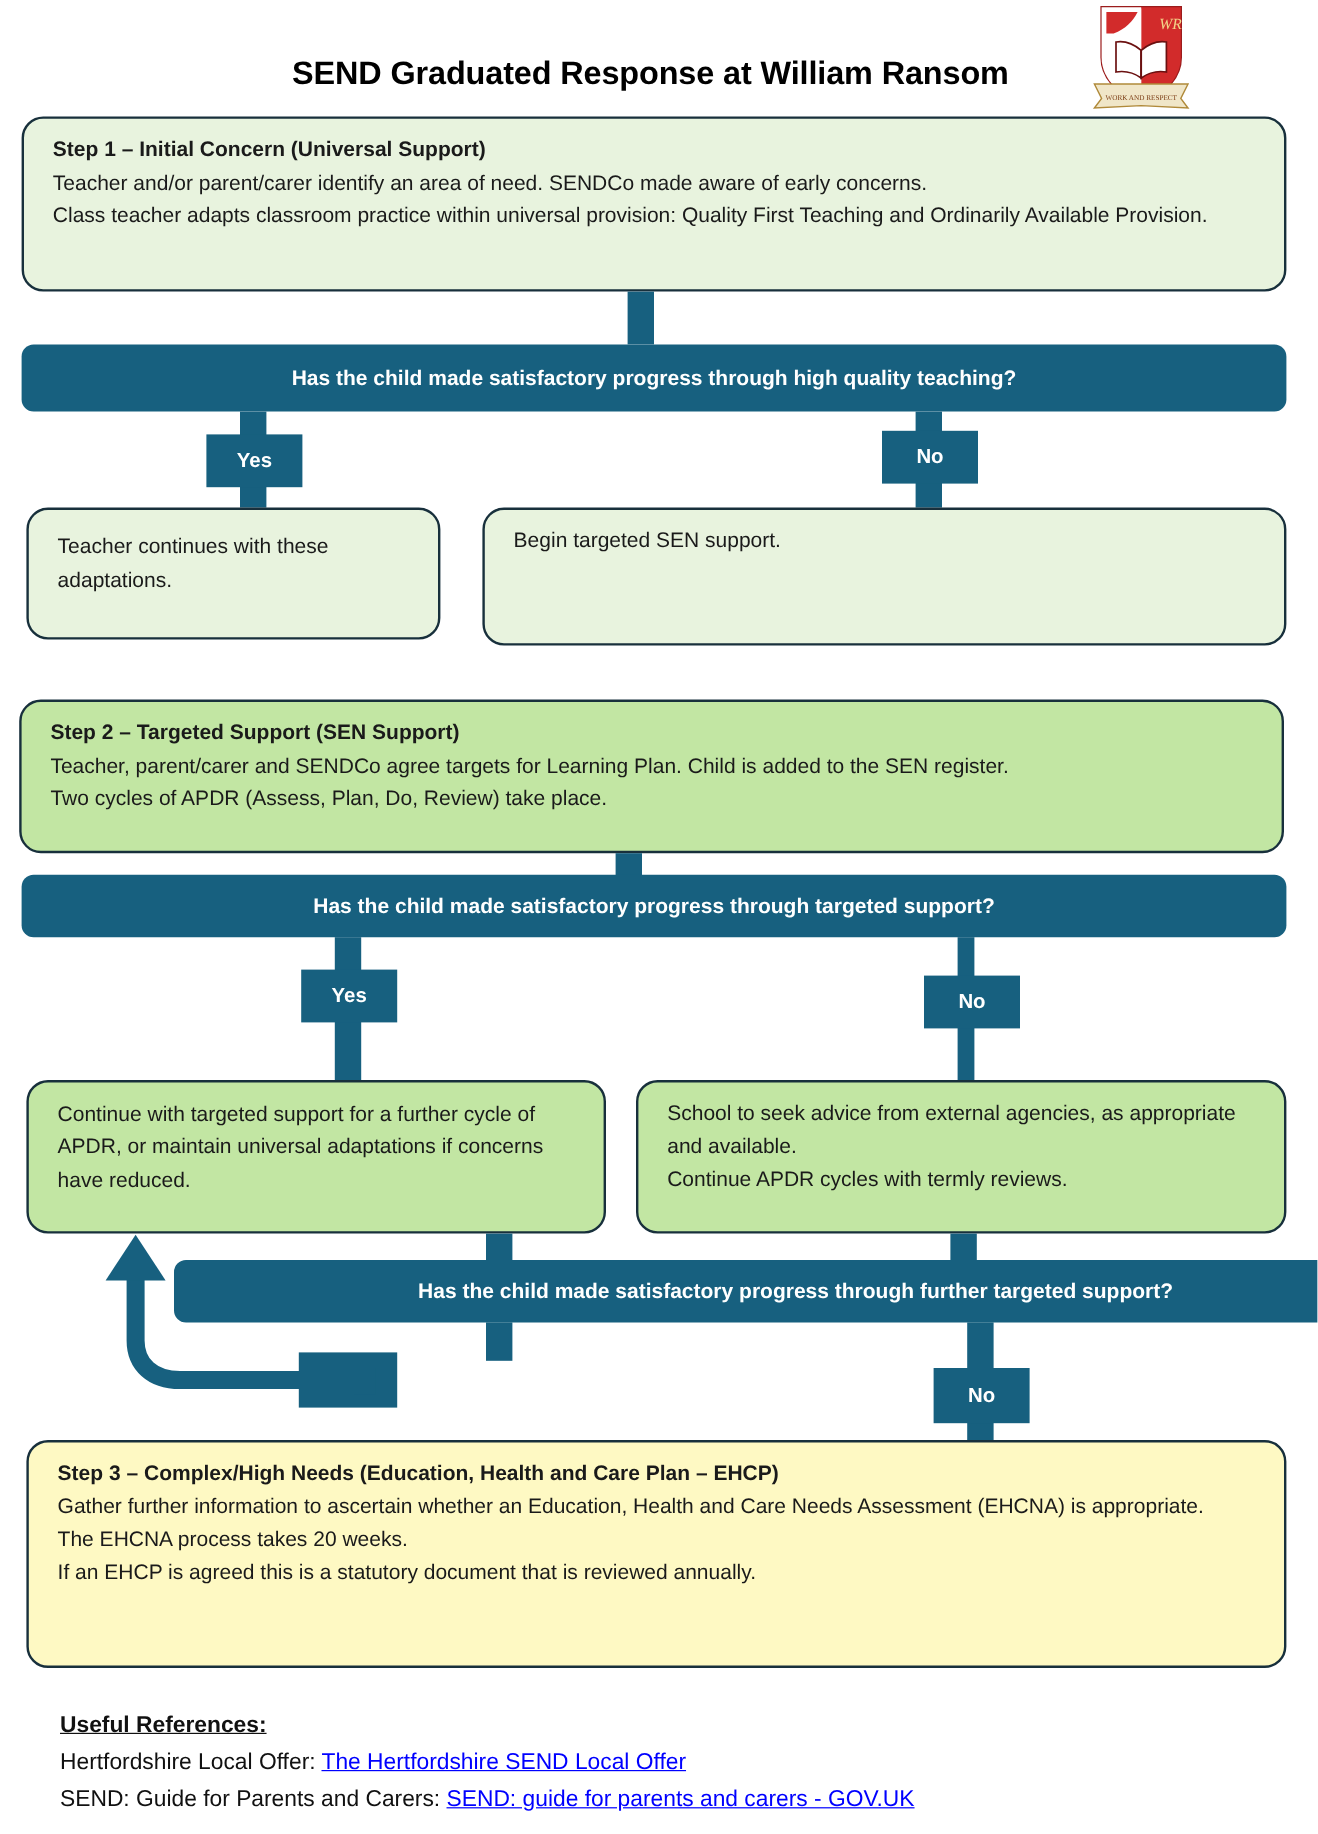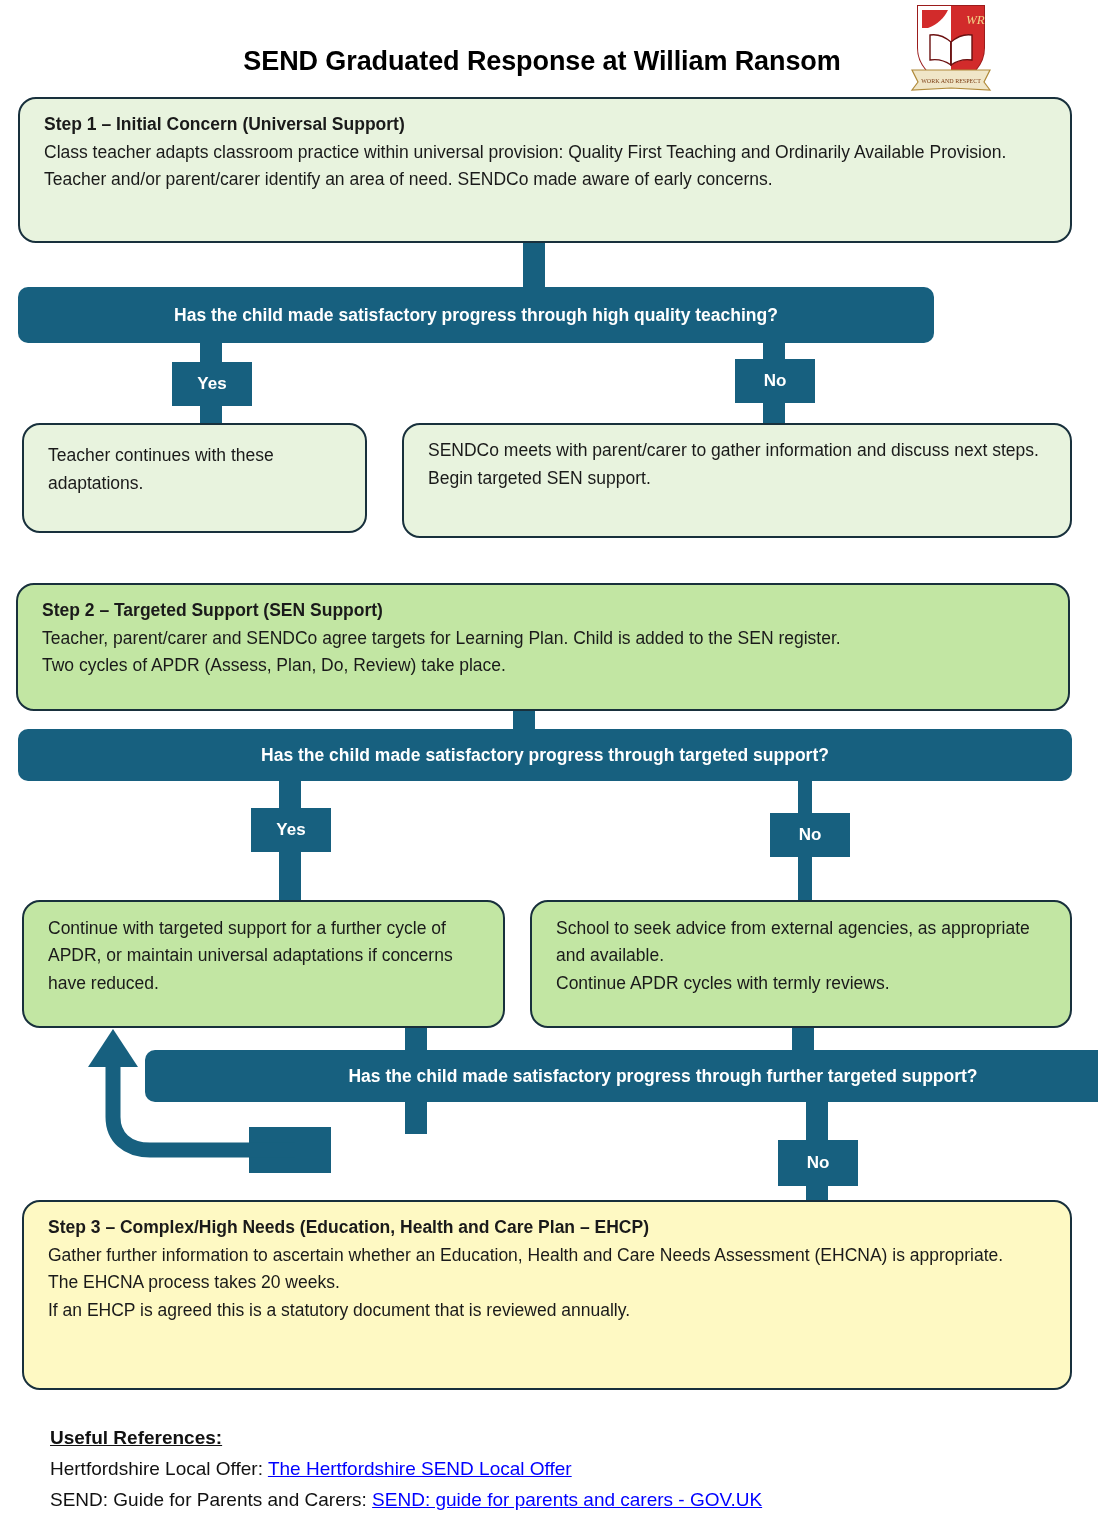--- a/index.html
+++ b/index.html
@@ -136,46 +136,45 @@
         <line x1="43" y1="40" x2="43" y2="63" stroke="#6b1010" stroke-width="1.4"></line>
         <text x="58" y="22" font-family="'Liberation Serif', serif" font-size="13" font-style="italic" fill="#f2d388">WR</text>
         <path d="M4 68 L82 68 L76 80 L82 88 L43 86 L4 88 L10 80 Z" fill="#f0e6c8" stroke="#b08a3a" stroke-width="1.2"></path>
         <text x="43" y="81" text-anchor="middle" font-family="'Liberation Serif', serif" font-size="6" fill="#7a3b12">WORK AND RESPECT</text>
       </svg>
     </div>
   </div>
 
   <div class="box green-pale" style="left:18px; top:97px; width:1054px; height:146px;">
     <span class="b-title">Step 1 – Initial Concern (Universal Support)</span>
+    <span class="b-line">Teacher and/or parent/carer identify an area of need. SENDCo made aware of early concerns.</span>
     <span class="b-line">Class teacher adapts classroom practice within universal provision: Quality First Teaching and Ordinarily Available Provision.</span>
-    <span class="b-line">Teacher and/or parent/carer identify an area of need. SENDCo made aware of early concerns.</span>
   </div>
 
   <div class="vline" style="left:523px; top:243px; width:22px; height:44px;"></div>
 
-  <div class="decision" style="left:18px; top:287px; width:916px; height:56px;">
+  <div class="decision" style="left:18px; top:287px; width:1054px; height:56px;">
     <span>Has the child made satisfactory progress through high quality teaching?</span>
   </div>
 
   <div class="vline" style="left:200px; top:343px; width:22px; height:80px;"></div>
   <div class="label-box" style="left:172px; top:362px; width:80px; height:44px;">
     <span>Yes</span>
   </div>
 
   <div class="vline" style="left:763px; top:343px; width:22px; height:80px;"></div>
   <div class="label-box" style="left:735px; top:359px; width:80px; height:44px;">
     <span>No</span>
   </div>
 
   <div class="box green-pale" style="left:22px; top:423px; width:345px; height:110px; display:flex; flex-direction:column; justify-content:center;">
     <span class="b-line">Teacher continues with these adaptations.</span>
   </div>
 
   <div class="box green-pale" style="left:402px; top:423px; width:670px; height:115px;">
-    <span class="b-line">SENDCo meets with parent/carer to gather information and discuss next steps.</span>
     <span class="b-line">Begin targeted SEN support.</span>
   </div>
 
   <div class="box green-mid" style="left:16px; top:583px; width:1054px; height:128px;">
     <span class="b-title">Step 2 – Targeted Support (SEN Support)</span>
     <span class="b-line">Teacher, parent/carer and SENDCo agree targets for Learning Plan. Child is added to the SEN register.</span>
     <span class="b-line">Two cycles of APDR (Assess, Plan, Do, Review) take place.</span>
   </div>
 
   <div class="vline" style="left:513px; top:711px; width:22px; height:22px;"></div>
@@ -191,21 +190,21 @@
 
   <div class="vline" style="left:798px; top:781px; width:14px; height:130px;"></div>
   <div class="label-box" style="left:770px; top:813px; width:80px; height:44px;">
     <span>No</span>
   </div>
 
   <div class="box green-mid" style="left:22px; top:900px; width:483px; height:128px; display:flex; flex-direction:column; justify-content:center;">
     <span class="b-line">Continue with targeted support for a further cycle of APDR, or maintain universal adaptations if concerns have reduced.</span>
   </div>
 
-  <div class="box green-mid" style="left:530px; top:900px; width:542px; height:128px; display:flex; flex-direction:column; justify-content:center;">
+  <div class="box green-mid" style="left:530px; top:900px; width:542px; height:128px; display:flex; flex-direction:column; justify-content:flex-start;">
     <span class="b-line">School to seek advice from external agencies, as appropriate and available.</span>
     <span class="b-line">Continue APDR cycles with termly reviews.</span>
   </div>
 
   <div class="vline" style="left:405px; top:1028px; width:22px; height:26px;"></div>
   <div class="vline" style="left:792px; top:1028px; width:22px; height:26px;"></div>
 
   <div class="decision" style="left:145px; top:1050px; width:1036px; height:52px;">
     <span>Has the child made satisfactory progress through further targeted support?</span>
   </div>

